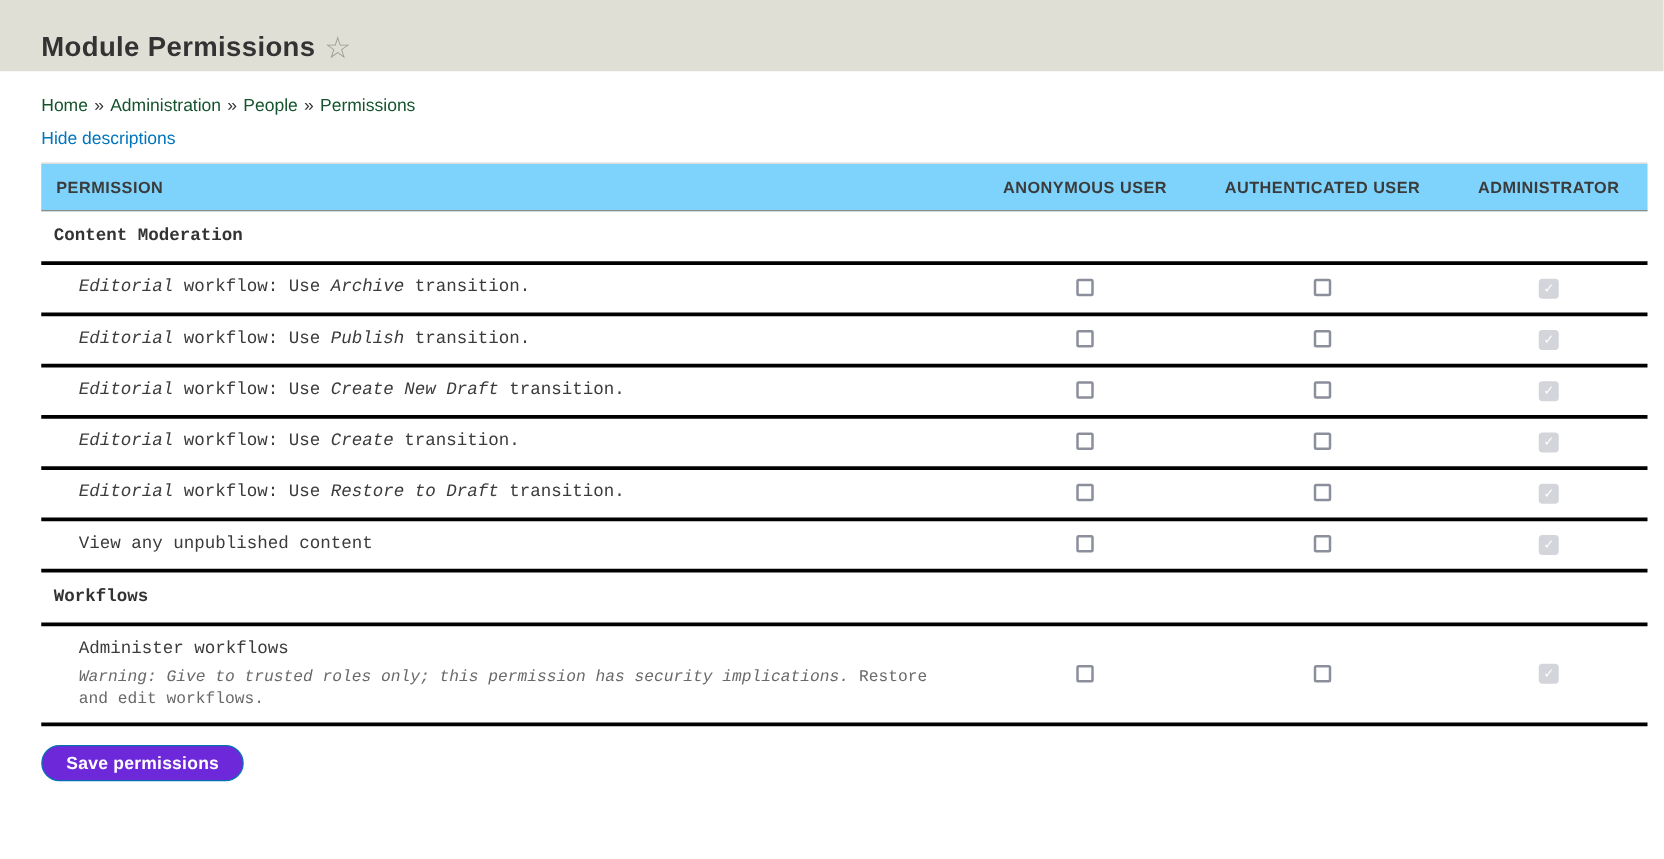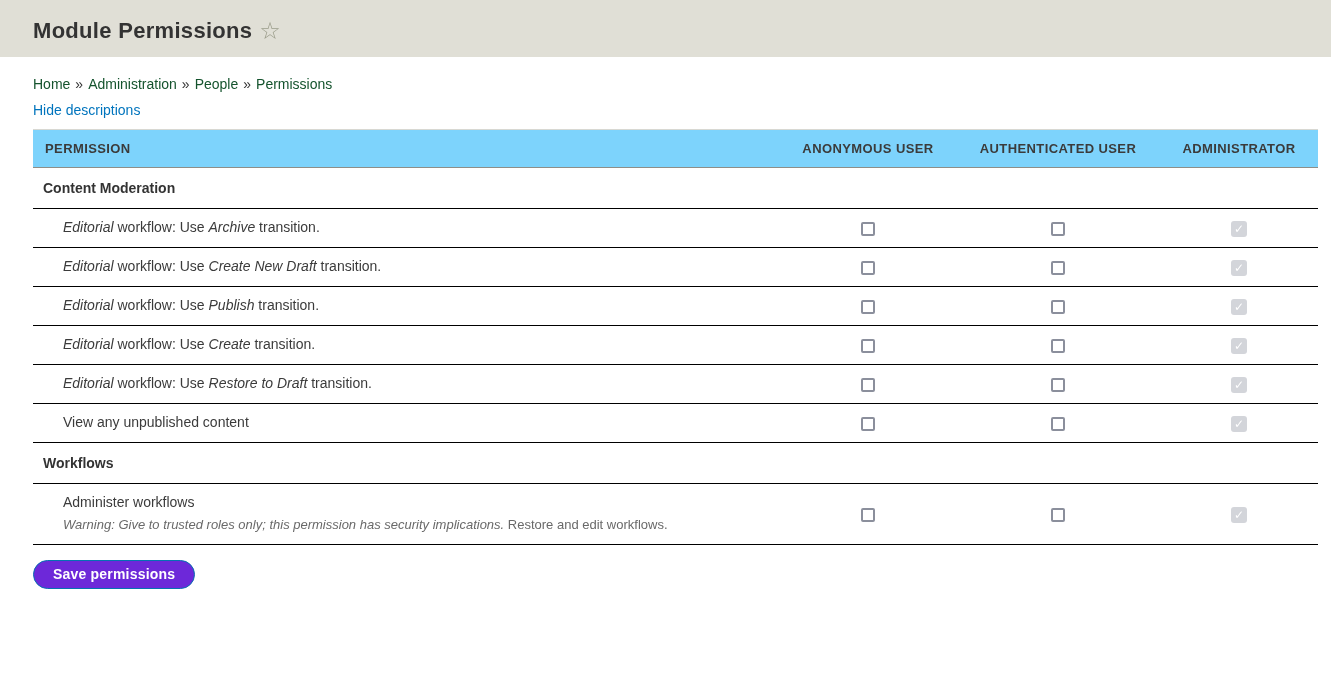--- a/index.html
+++ b/index.html
@@ -6,21 +6,21 @@
   html, body { margin: 0; padding: 0; background: #fff; }
   body {
     font-family: "Liberation Sans", "DejaVu Sans", sans-serif;
     color: #333;
     width: 1331px;
     height: 687px;
     overflow: hidden;
   }
   .page-header {
     background: #e0dfd6;
-    padding: 17px 33px 13px 33px;
+    padding: 24px 33px 13px 33px;
     height: 57px;
   }
   .page-header h1 {
     margin: 0;
     font-size: 22px;
     font-weight: bold;
     color: #333;
     letter-spacing: 0.3px;
     line-height: 28px;
   }
@@ -62,21 +62,21 @@
     border-top: 1px solid #d8d8d2;
     border-bottom: 1px solid #8e8e88;
     font-size: 13px;
     font-weight: bold;
     color: #3b3b3b;
     letter-spacing: 0.4px;
     text-align: left;
     padding: 11px 12px;
   }
   thead th.center { text-align: center; padding-left: 0; padding-right: 0; }
-  tbody td { border-bottom: 1px solid #000000; font-size: 14px; vertical-align: middle; }
+  tbody td { border-bottom: 3px solid #000000; font-size: 14px; vertical-align: middle; font-family: Liberation Mono, monospace; }
   tr.section-row td {
     font-weight: bold;
     color: #333;
     padding: 12px 12px 12px 10px;
     font-size: 14px;
   }
   td.perm-cell { padding: 9px 12px 11px 30px; color: #3b3b3b; line-height: 18px; }
   td.perm-cell .italic, .description .italic { font-style: italic; }
   .description {
     font-size: 13px;
@@ -160,29 +160,29 @@
       <tr>
         <td class="perm-cell">
           <div><span class="italic">Editorial</span><span> workflow: Use </span><span class="italic">Archive</span><span> transition.</span></div>
         </td>
         <td class="cb-cell"><span class="checkbox"></span></td>
         <td class="cb-cell"><span class="checkbox"></span></td>
         <td class="cb-cell"><span class="checkbox checked disabled">✓</span></td>
       </tr>
       <tr>
         <td class="perm-cell">
+          <div><span class="italic">Editorial</span><span> workflow: Use </span><span class="italic">Publish</span><span> transition.</span></div>
+        </td>
+        <td class="cb-cell"><span class="checkbox"></span></td>
+        <td class="cb-cell"><span class="checkbox"></span></td>
+        <td class="cb-cell"><span class="checkbox checked disabled">✓</span></td>
+      </tr>
+      <tr>
+        <td class="perm-cell">
           <div><span class="italic">Editorial</span><span> workflow: Use </span><span class="italic">Create New Draft</span><span> transition.</span></div>
-        </td>
-        <td class="cb-cell"><span class="checkbox"></span></td>
-        <td class="cb-cell"><span class="checkbox"></span></td>
-        <td class="cb-cell"><span class="checkbox checked disabled">✓</span></td>
-      </tr>
-      <tr>
-        <td class="perm-cell">
-          <div><span class="italic">Editorial</span><span> workflow: Use </span><span class="italic">Publish</span><span> transition.</span></div>
         </td>
         <td class="cb-cell"><span class="checkbox"></span></td>
         <td class="cb-cell"><span class="checkbox"></span></td>
         <td class="cb-cell"><span class="checkbox checked disabled">✓</span></td>
       </tr>
       <tr>
         <td class="perm-cell">
           <div><span class="italic">Editorial</span><span> workflow: Use </span><span class="italic">Create</span><span> transition.</span></div>
         </td>
         <td class="cb-cell"><span class="checkbox"></span></td>

